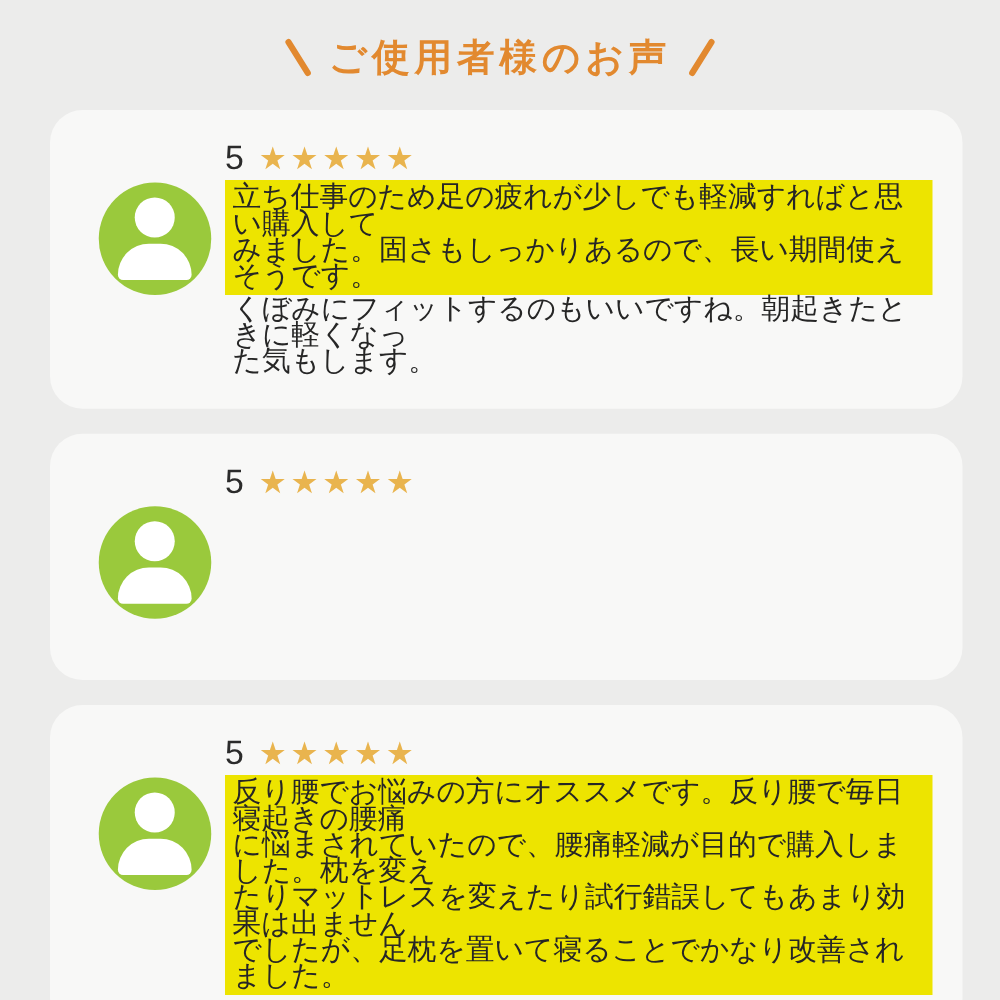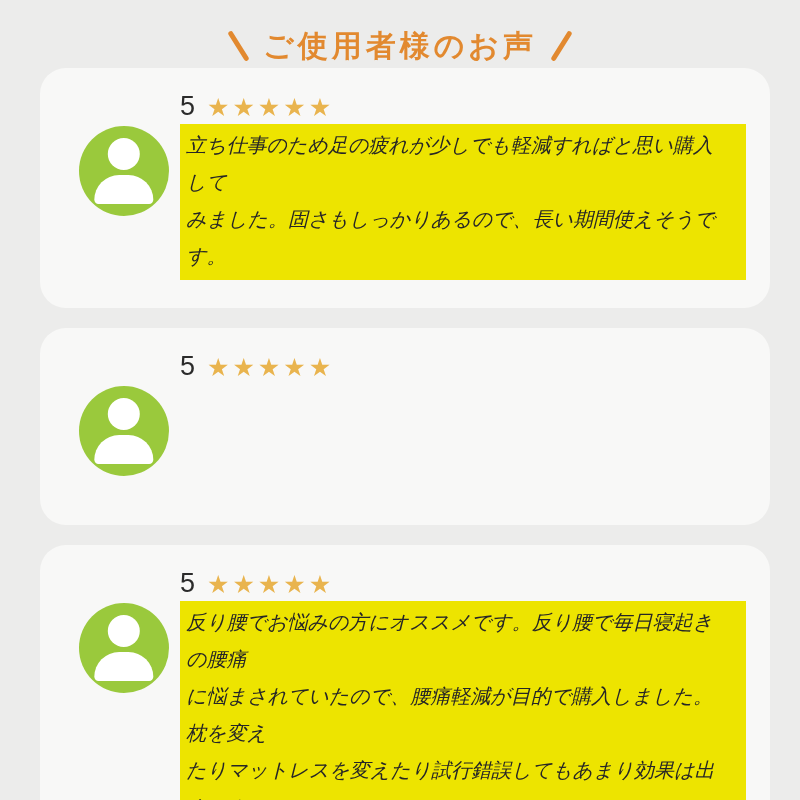--- a/index.html
+++ b/index.html
@@ -20,20 +20,21 @@
     box-sizing: border-box;
     padding-top: 24px;
   }
 
   
   .title-row {
     display: flex;
     align-items: center;
     justify-content: center;
     height: 44px;
+    margin-bottom: 20px;
   }
   .title-text {
     font-size: 30px;
     font-weight: bold;
     letter-spacing: 4px;
     color: #E2892F;
   }
   .slash {
     width: 5px;
     height: 34px;
@@ -113,25 +114,24 @@
   }
   .rating-stars {
     font-size: 25px;
     color: #E9B44E;
     letter-spacing: 3px;
     margin-left: 12px;
     line-height: 1;
     padding-top: 2px;
   }
   .review-text {
-    font-size: 20px;
-    line-height: 37px;
+    font-size: 23px;
+    line-height: 21px;
     color: #262626;
     white-space: pre-line;
-    font-style: italic;
   }
   .hl {
     display: table;
     background: #EDE400;
     padding: 3px 16px 5px 6px;
   }
   .plain {
     padding-left: 6px;
   }
 </style>
@@ -155,20 +155,22 @@
           <div class="body"></div>
         </div>
       </div>
       <div class="content-col">
         <div class="rating-row">
           <span class="rating-score">5</span>
           <span class="rating-stars">★★★★★</span>
         </div>
         <div class="review-text hl">立ち仕事のため足の疲れが少しでも軽減すればと思い購入して
 みました。固さもしっかりあるので、長い期間使えそうです。</div>
+        <div class="review-text plain">くぼみにフィットするのもいいですね。朝起きたときに軽くなっ
+た気もします。</div>
       </div>
     </div>
 
     <div class="review-card card-2">
       <div class="avatar-col">
         <div class="avatar">
           <div class="head"></div>
           <div class="body"></div>
         </div>
       </div>

